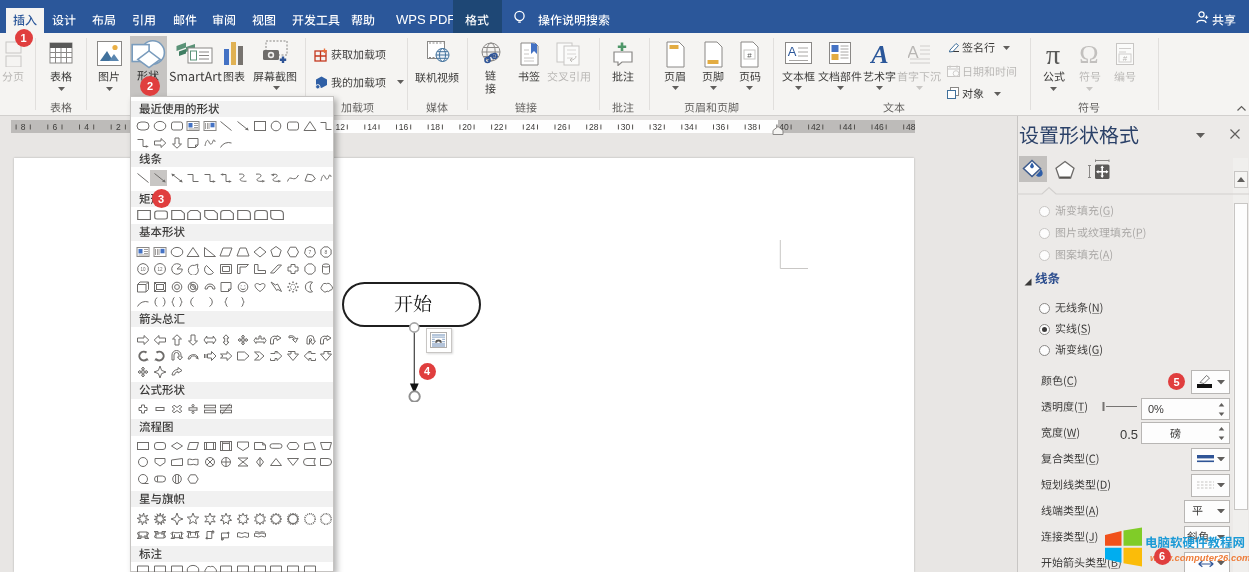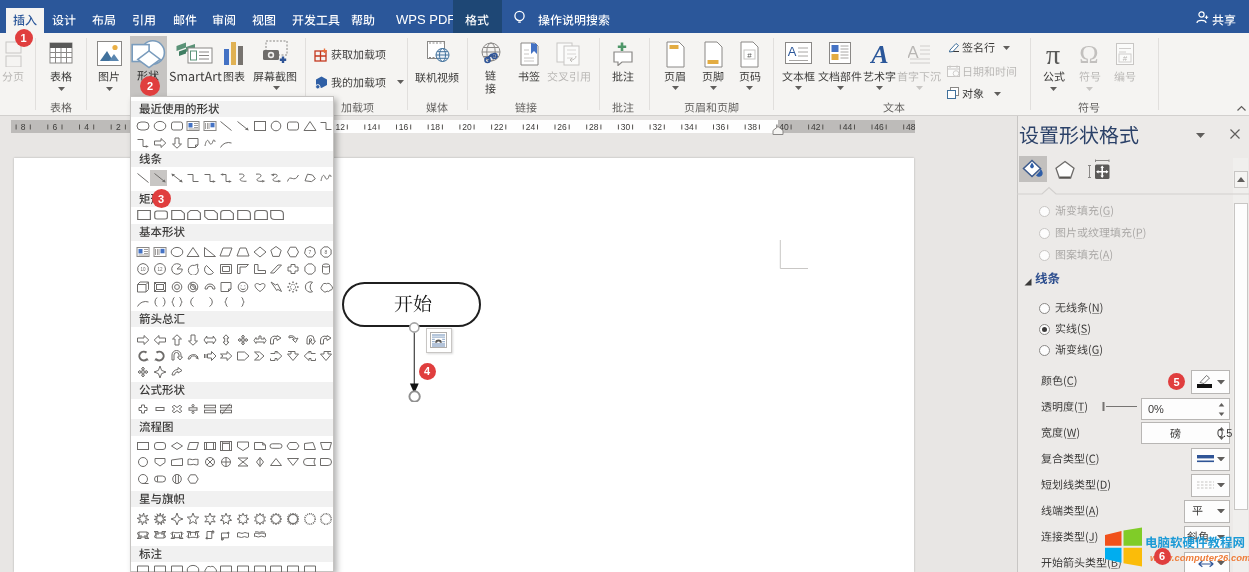--- a/index.html
+++ b/index.html
@@ -1203,21 +1203,21 @@
   </svg>
 <div style="position:absolute;left:1148px;top:403.5px;z-index:12;font-size:11px;color:#3b3a39;font-family:'Liberation Sans',sans-serif;line-height:1">0%</div>
 <div style="position:absolute;left:1041px;top:426.5px;line-height:0;z-index:11"><svg width="39" height="14" viewBox="0 0 39 14">
       <path fill="#3b3a39" transform="translate(0 9.7) scale(0.01100 -0.01100)" d="M523 190L523 29C523 -47 550 -68 652 -68C674 -68 814 -68 837 -68C929 -68 952 -32 961 120C941 125 910 136 893 149C888 17 881 -1 832 -1C800 -1 682 -1 658 -1C607 -1 598 3 598 30L598 190ZM441 316L441 237C441 156 413 45 42 -32C60 -48 83 -77 92 -95C477 -5 521 130 521 235L521 316ZM201 417L201 101L276 101L276 352L719 352L719 107L797 107L797 417ZM432 828C445 804 458 776 470 751L76 751L76 568L146 568L146 686L853 686L853 568L926 568L926 751L561 751C549 781 528 821 510 850ZM597 650L597 585L404 585L404 651L327 651L327 585L174 585L174 524L327 524L327 452L404 452L404 524L597 524L597 451L672 451L672 524L828 524L828 585L672 585L672 650ZM1386 644L1386 557L1225 557L1225 495L1386 495L1386 329L1775 329L1775 495L1937 495L1937 557L1775 557L1775 644L1701 644L1701 557L1458 557L1458 644ZM1701 495L1701 389L1458 389L1458 495ZM1757 203C1713 151 1651 110 1579 78C1508 111 1450 153 1408 203ZM1239 265L1239 203L1369 203L1335 189C1376 133 1431 86 1497 47C1403 17 1298 -1 1192 -10C1203 -27 1217 -56 1222 -74C1347 -60 1469 -35 1576 7C1675 -37 1792 -65 1918 -80C1927 -61 1946 -31 1962 -15C1852 -5 1749 15 1660 46C1748 93 1821 157 1867 243L1820 268L1807 265ZM1473 827C1487 801 1502 769 1513 741L1126 741L1126 468C1126 319 1119 105 1037 -46C1056 -52 1089 -68 1104 -80C1188 78 1201 309 1201 469L1201 670L1948 670L1948 741L1598 741C1586 773 1566 813 1548 845ZM2239 -196L2295 -171C2209 -29 2168 141 2168 311C2168 480 2209 649 2295 792L2239 818C2147 668 2092 507 2092 311C2092 114 2147 -47 2239 -196ZM2519 0L2629 0L2738 442C2750 500 2764 553 2775 609L2779 609C2791 553 2802 500 2815 442L2926 0L3038 0L3189 733L3101 733L3022 334C3009 255 2995 176 2982 96L2976 96C2958 176 2942 256 2924 334L2822 733L2737 733L2636 334C2618 255 2600 176 2584 96L2580 96C2565 176 2551 255 2536 334L2459 733L2364 733ZM2378 -170L3196 -170L3196 -115L2378 -115ZM3315 -196C3407 -47 3462 114 3462 311C3462 507 3407 668 3315 818L3258 792C3344 649 3387 480 3387 311C3387 141 3344 -29 3258 -171Z"></path>
     </svg></div>
 <div style="position:absolute;left:1141px;top:421.5px;width:88.5px;height:22.5px;background:#fdfdfd;border:1px solid #b8b6b4;box-sizing:border-box;z-index:11"></div>
 <svg style="position:absolute;left:1216.5px;top:425.5px;z-index:12" width="9" height="15" viewBox="0 0 9 15">
     <path d="M4.5 1L7.3 4.4H1.7Z" fill="#605e5c"></path>
     <path d="M1.7 10.6H7.3L4.5 14Z" fill="#605e5c"></path>
   </svg>
-<div style="position:absolute;left:1217px;top:428px;z-index:12;font-size:11px;color:#3b3a39;font-family:'Liberation Sans',sans-serif;line-height:1">0.5</div>
+<div style="position:absolute;left:1120px;top:428px;z-index:12;font-size:13px;color:#3b3a39;font-family:'Liberation Sans',sans-serif;line-height:1">0.5</div>
 <div style="position:absolute;left:1170px;top:427.5px;line-height:0;z-index:11"><svg width="11" height="14" viewBox="0 0 11 14">
       <path fill="#3b3a39" transform="translate(0 9.7) scale(0.01100 -0.01100)" d="M620 839C629 811 638 776 644 746L413 746L413 684L920 684L920 746L718 746C712 777 701 817 689 848ZM619 452C629 424 639 389 645 361L414 361L414 298L558 298C547 142 511 35 363 -24C378 -36 398 -62 405 -79C517 -31 573 42 602 140L812 140C803 46 794 7 780 -7C773 -15 764 -16 748 -16C732 -16 690 -15 646 -11C657 -29 664 -55 665 -75C711 -77 755 -78 779 -75C805 -74 822 -68 838 -52C861 -28 874 31 886 173C887 183 888 203 888 203L616 203C622 233 625 264 628 298L921 298L921 361L720 361C715 391 701 431 689 463ZM402 555L402 395L469 395L469 494L875 494L875 395L944 395L944 555L807 555C823 589 840 630 856 669L784 683C774 646 756 595 738 555L580 555L609 562C603 591 588 641 571 679L507 667C521 632 534 586 540 555ZM46 787L46 718L170 718C143 565 99 423 29 328C41 309 57 266 61 248C81 274 98 303 115 334L115 -34L176 -34L176 46L357 46L357 479L177 479C202 554 223 635 238 718L376 718L376 787ZM176 411L296 411L296 113L176 113Z"></path>
     </svg></div>
 <div style="position:absolute;left:1041px;top:452.5px;line-height:0;z-index:11"><svg width="58" height="14" viewBox="0 0 58 14">
       <path fill="#3b3a39" transform="translate(0 9.7) scale(0.01100 -0.01100)" d="M288 442L753 442L753 374L288 374ZM288 559L753 559L753 493L288 493ZM213 614L213 319L325 319C268 243 180 173 93 127C109 115 135 90 147 78C187 102 229 132 269 166C311 123 362 85 422 54C301 18 165 -3 33 -13C45 -30 58 -61 62 -80C214 -65 372 -36 508 15C628 -32 769 -60 920 -72C930 -53 947 -23 963 -6C830 2 705 21 596 52C688 97 766 155 818 228L771 259L759 255L358 255C375 275 391 296 405 317L399 319L831 319L831 614ZM267 840C220 741 134 649 48 590C63 576 86 545 96 530C148 570 201 622 246 680L902 680L902 743L292 743C308 768 323 793 335 819ZM700 197C650 151 583 113 505 83C430 113 367 151 320 197ZM1517 843C1415 688 1230 554 1040 479C1061 462 1082 433 1094 413C1146 436 1198 463 1248 494L1248 444L1753 444L1753 511C1805 478 1859 449 1916 422C1927 446 1950 473 1969 490C1810 557 1668 640 1551 764L1583 809ZM1277 513C1362 569 1441 636 1506 710C1582 630 1662 567 1749 513ZM1196 324L1196 -78L1272 -78L1272 -22L1738 -22L1738 -74L1817 -74L1817 324ZM1272 48L1272 256L1738 256L1738 48ZM2746 822C2722 780 2679 719 2645 680L2706 657C2742 693 2787 746 2824 797ZM2181 789C2223 748 2268 689 2287 650L2354 683C2334 722 2287 779 2244 818ZM2460 839L2460 645L2072 645L2072 576L2400 576C2318 492 2185 422 2053 391C2069 376 2090 348 2101 329C2237 369 2372 448 2460 547L2460 379L2535 379L2535 529C2662 466 2812 384 2892 332L2929 394C2849 442 2706 516 2582 576L2933 576L2933 645L2535 645L2535 839ZM2463 357C2458 318 2452 282 2443 249L2067 249L2067 179L2416 179C2366 85 2265 23 2046 -11C2060 -28 2079 -60 2085 -80C2334 -36 2445 47 2498 172C2576 31 2714 -49 2916 -80C2925 -59 2946 -27 2963 -10C2781 11 2647 74 2574 179L2936 179L2936 249L2523 249C2531 283 2537 319 2542 357ZM3635 783L3635 448L3704 448L3704 783ZM3822 834L3822 387C3822 374 3818 370 3802 369C3787 368 3737 368 3680 370C3691 350 3701 321 3705 301C3776 301 3825 302 3855 314C3885 325 3893 344 3893 386L3893 834ZM3388 733L3388 595L3264 595L3264 601L3264 733ZM3067 595L3067 528L3189 528C3178 461 3145 393 3059 340C3073 330 3098 302 3108 288C3210 351 3248 441 3259 528L3388 528L3388 313L3459 313L3459 528L3573 528L3573 595L3459 595L3459 733L3552 733L3552 799L3100 799L3100 733L3195 733L3195 602L3195 595ZM3467 332L3467 221L3151 221L3151 152L3467 152L3467 25L3047 25L3047 -45L3952 -45L3952 25L3544 25L3544 152L3848 152L3848 221L3544 221L3544 332ZM4239 -196L4295 -171C4209 -29 4168 141 4168 311C4168 480 4209 649 4295 792L4239 818C4147 668 4092 507 4092 311C4092 114 4147 -47 4239 -196ZM4715 -13C4810 -13 4882 25 4940 92L4889 151C4842 99 4789 68 4719 68C4579 68 4491 184 4491 369C4491 552 4584 665 4722 665C4785 665 4833 637 4872 596L4922 656C4880 703 4810 746 4721 746C4535 746 4396 603 4396 366C4396 128 4532 -13 4715 -13ZM4378 -170L4956 -170L4956 -115L4378 -115ZM5075 -196C5167 -47 5222 114 5222 311C5222 507 5167 668 5075 818L5018 792C5104 649 5147 480 5147 311C5147 141 5104 -29 5018 -171Z"></path>
     </svg></div>
 <div style="position:absolute;left:1191px;top:447.5px;width:38.5px;height:23px;background:#fdfdfd;border:1px solid #b8b6b4;box-sizing:border-box;z-index:11"></div>
 <svg style="position:absolute;left:1216.5px;top:456.8px;z-index:12" width="8" height="4.5" viewBox="0 0 8 4.5">
     <path d="M0 0H8L4 4.5Z" fill="#605e5c"></path>
   </svg>

